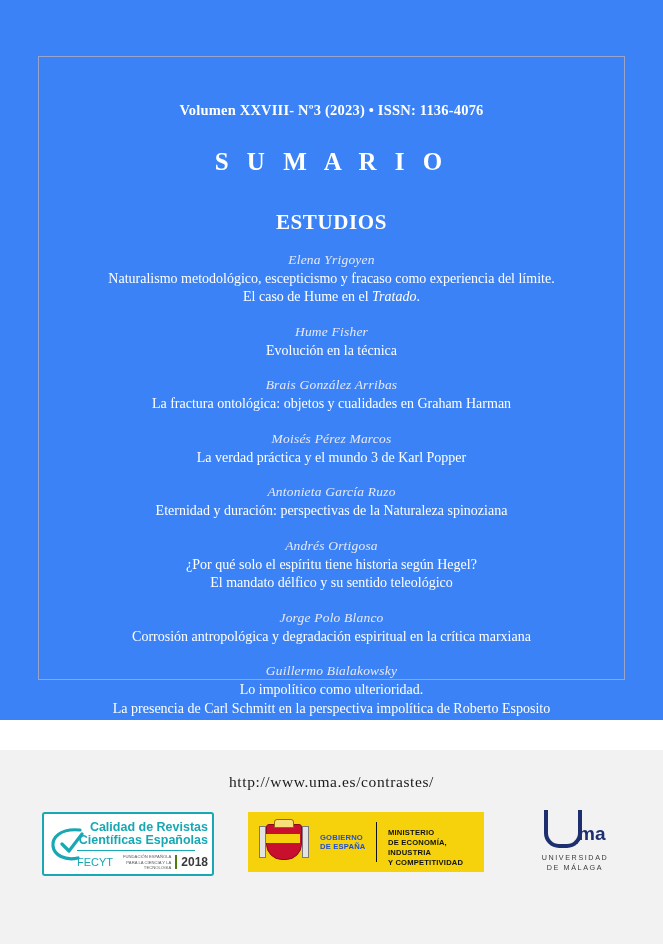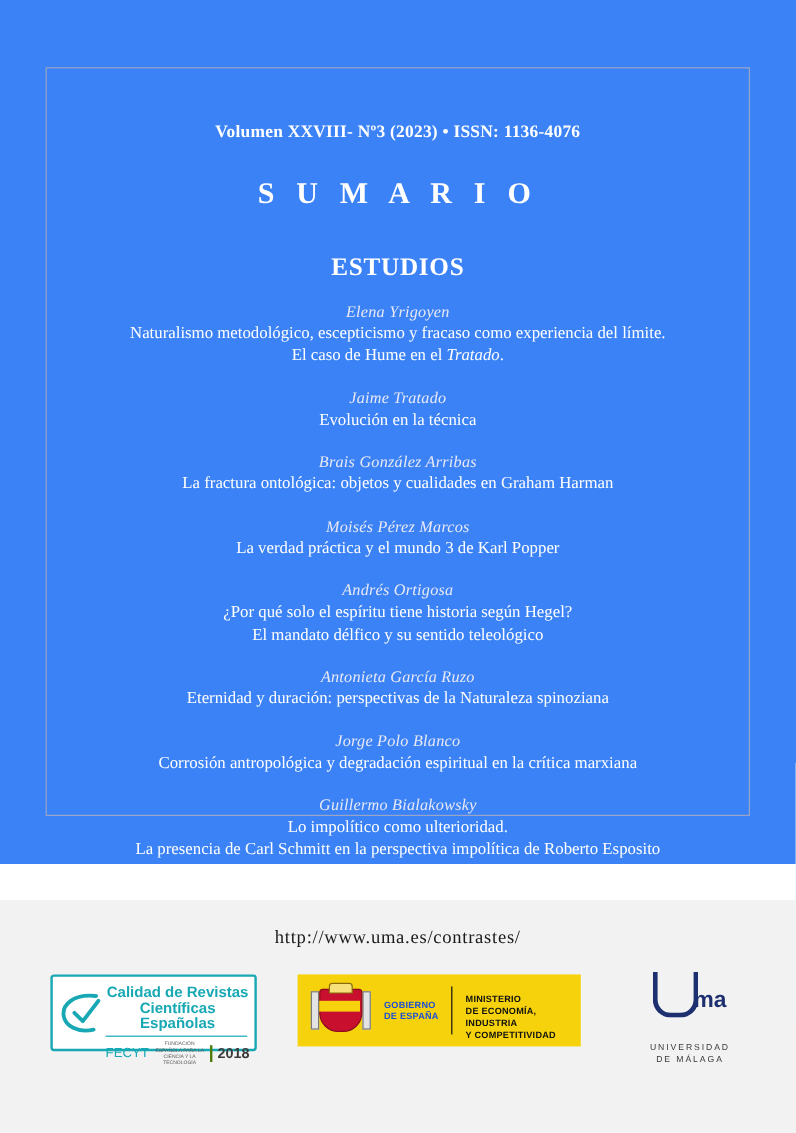--- a/index.html
+++ b/index.html
@@ -120,24 +120,24 @@
   }
   .fecyt-swoosh {
     position: absolute;
     left: 6px;
     top: 10px;
     width: 34px;
     height: 40px;
   }
   .fecyt-text {
     position: absolute;
-    left: 44px;
+    left: 33px;
     top: 7px;
     right: 4px;
-    text-align: center;
+    text-align: right;
   }
   .fecyt-l1 {
     font-family: "Liberation Sans", sans-serif;
     font-size: 12.5px;
     font-weight: bold;
     color: #17a8b4;
     line-height: 1.05;
   }
   .fecyt-l2 {
     font-family: "Liberation Sans", sans-serif;
@@ -296,21 +296,21 @@
     position: absolute;
     left: 40px;
     top: 16px;
     font-family: "Liberation Sans", sans-serif;
     font-size: 19px;
     font-weight: bold;
     color: #1d2f6f;
     line-height: 1;
   }
   .uma-caption {
-    margin-top: 16px;
+    margin-top: 1px;
     font-family: "Liberation Sans", sans-serif;
     font-size: 7.2px;
     letter-spacing: 1.6px;
     color: #3a3a3a;
     line-height: 1.45;
   }
 </style>
 </head>
 <body>
 
@@ -329,52 +329,52 @@
 
       <div class="entry">
         <div class="entry-author">Elena Yrigoyen</div>
         <div class="entry-title">
           <span>Naturalismo metodológico, escepticismo y fracaso como experiencia del límite.</span><br>
           <span>El caso de Hume en el </span><em>Tratado</em><span>.</span>
         </div>
       </div>
 
       <div class="entry">
-        <div class="entry-author">Jaime Tratado</div>
+        <div class="entry-author">Hume Fisher</div>
         <div class="entry-title">
           <span>Evolución en la técnica</span>
         </div>
       </div>
 
       <div class="entry">
         <div class="entry-author">Brais González Arribas</div>
         <div class="entry-title">
           <span>La fractura ontológica: objetos y cualidades en Graham Harman</span>
         </div>
       </div>
 
       <div class="entry">
         <div class="entry-author">Moisés Pérez Marcos</div>
         <div class="entry-title">
           <span>La verdad práctica y el mundo 3 de Karl Popper</span>
+        </div>
+      </div>
+
+      <div class="entry">
+        <div class="entry-author">Antonieta García Ruzo</div>
+        <div class="entry-title">
+          <span>Eternidad y duración: perspectivas de la Naturaleza spinoziana</span>
         </div>
       </div>
 
       <div class="entry">
         <div class="entry-author">Andrés Ortigosa</div>
         <div class="entry-title">
           <span>¿Por qué solo el espíritu tiene historia según Hegel?</span><br>
           <span>El mandato délfico y su sentido teleológico</span>
-        </div>
-      </div>
-
-      <div class="entry">
-        <div class="entry-author">Antonieta García Ruzo</div>
-        <div class="entry-title">
-          <span>Eternidad y duración: perspectivas de la Naturaleza spinoziana</span>
         </div>
       </div>
 
       <div class="entry">
         <div class="entry-author">Jorge Polo Blanco</div>
         <div class="entry-title">
           <span>Corrosión antropológica y degradación espiritual en la crítica marxiana</span>
         </div>
       </div>
 

